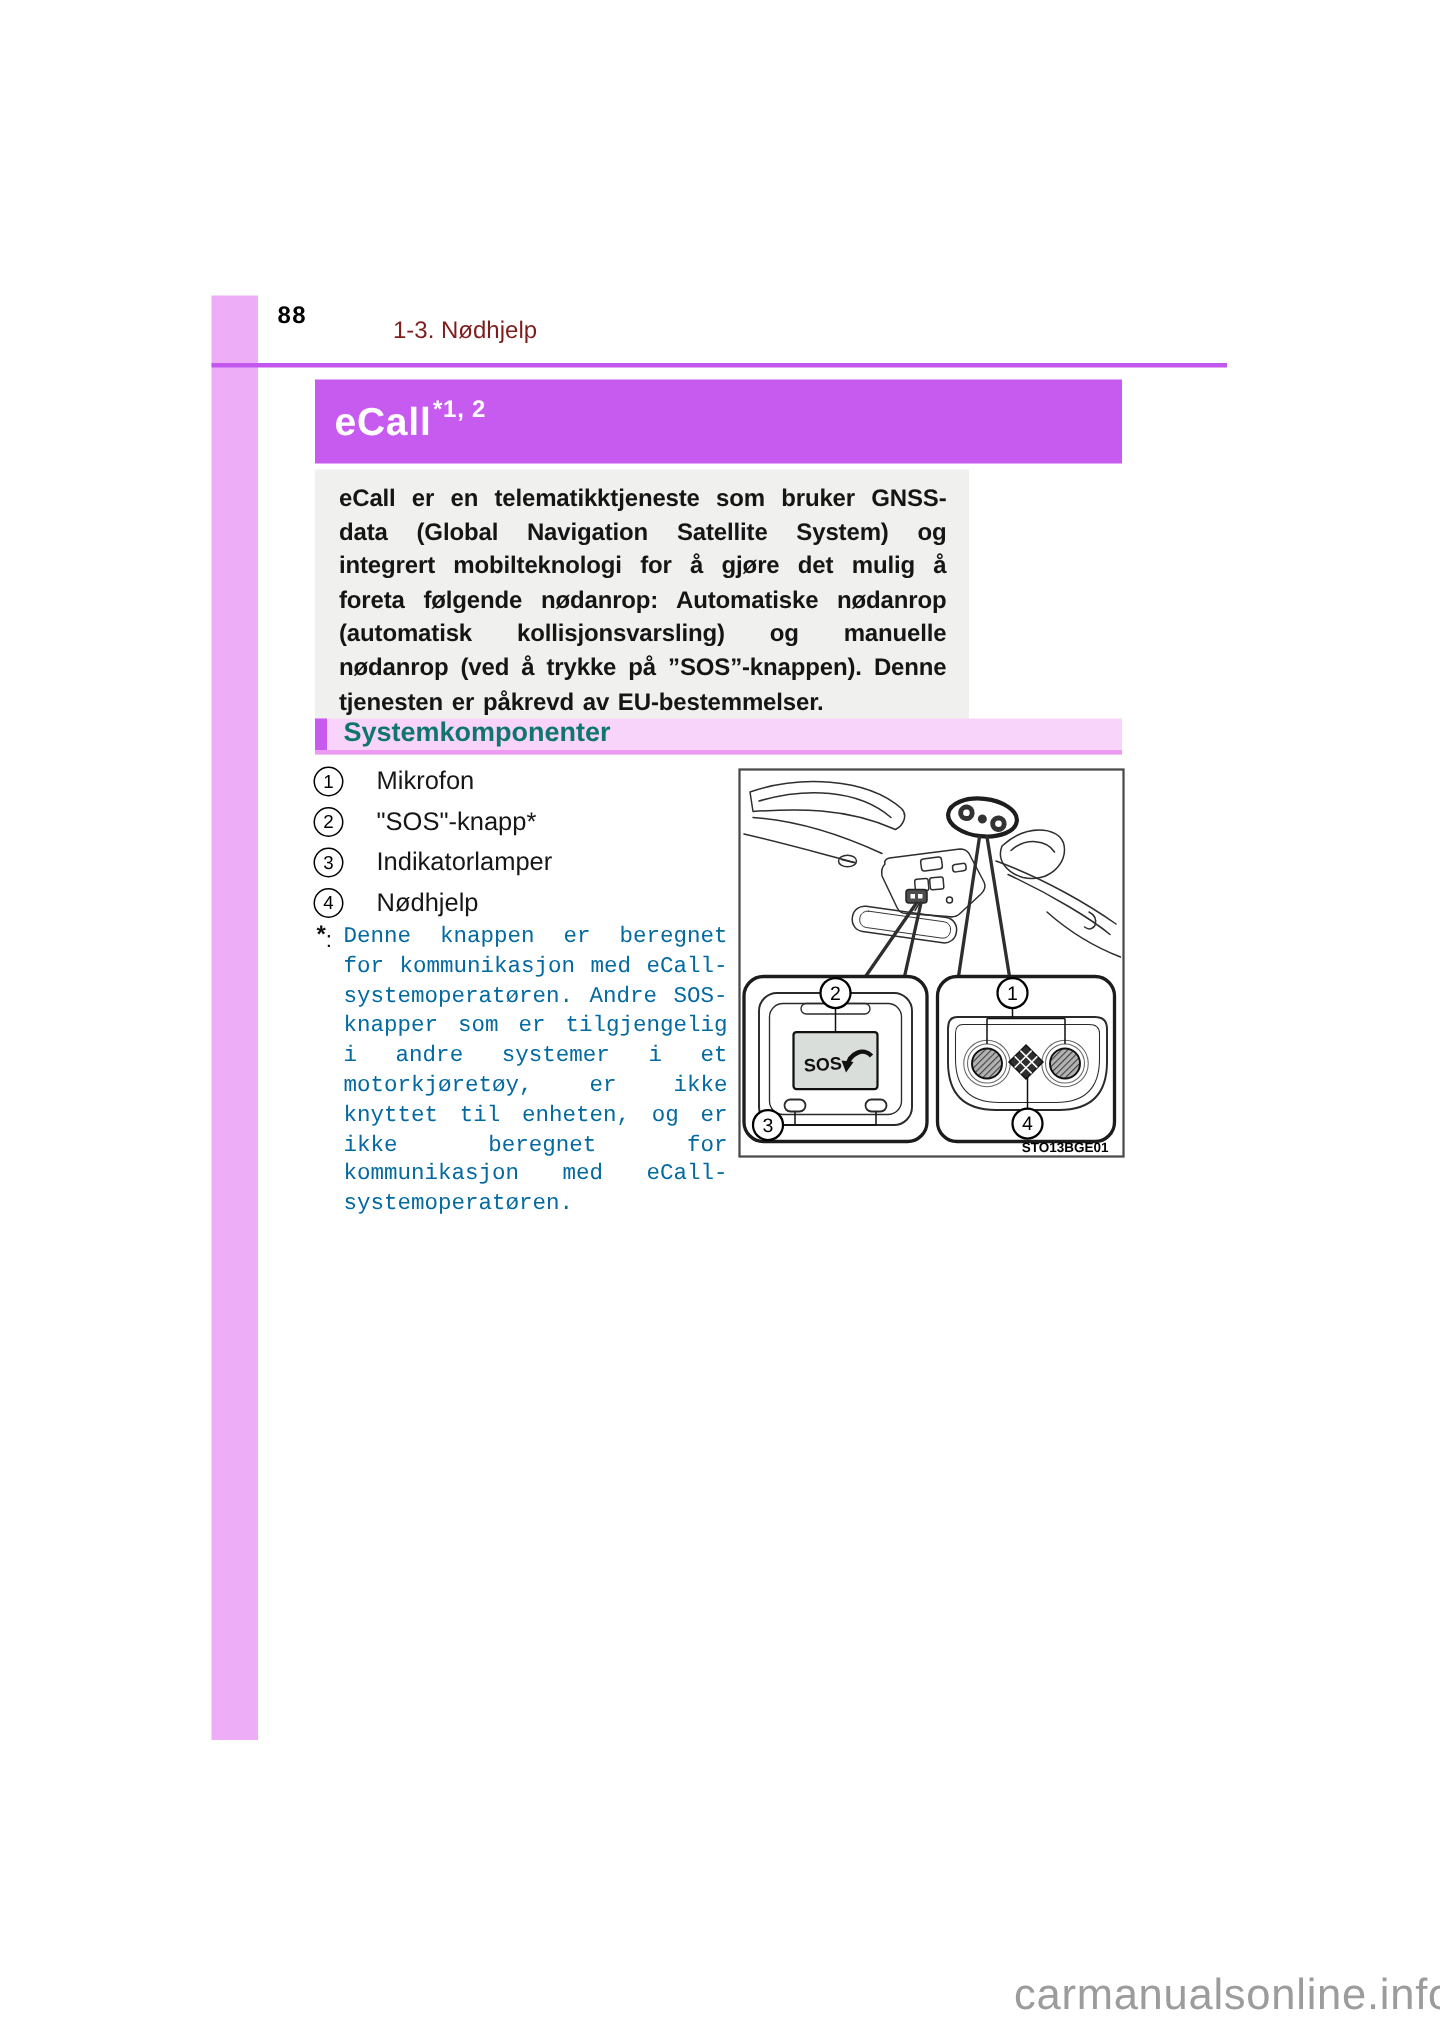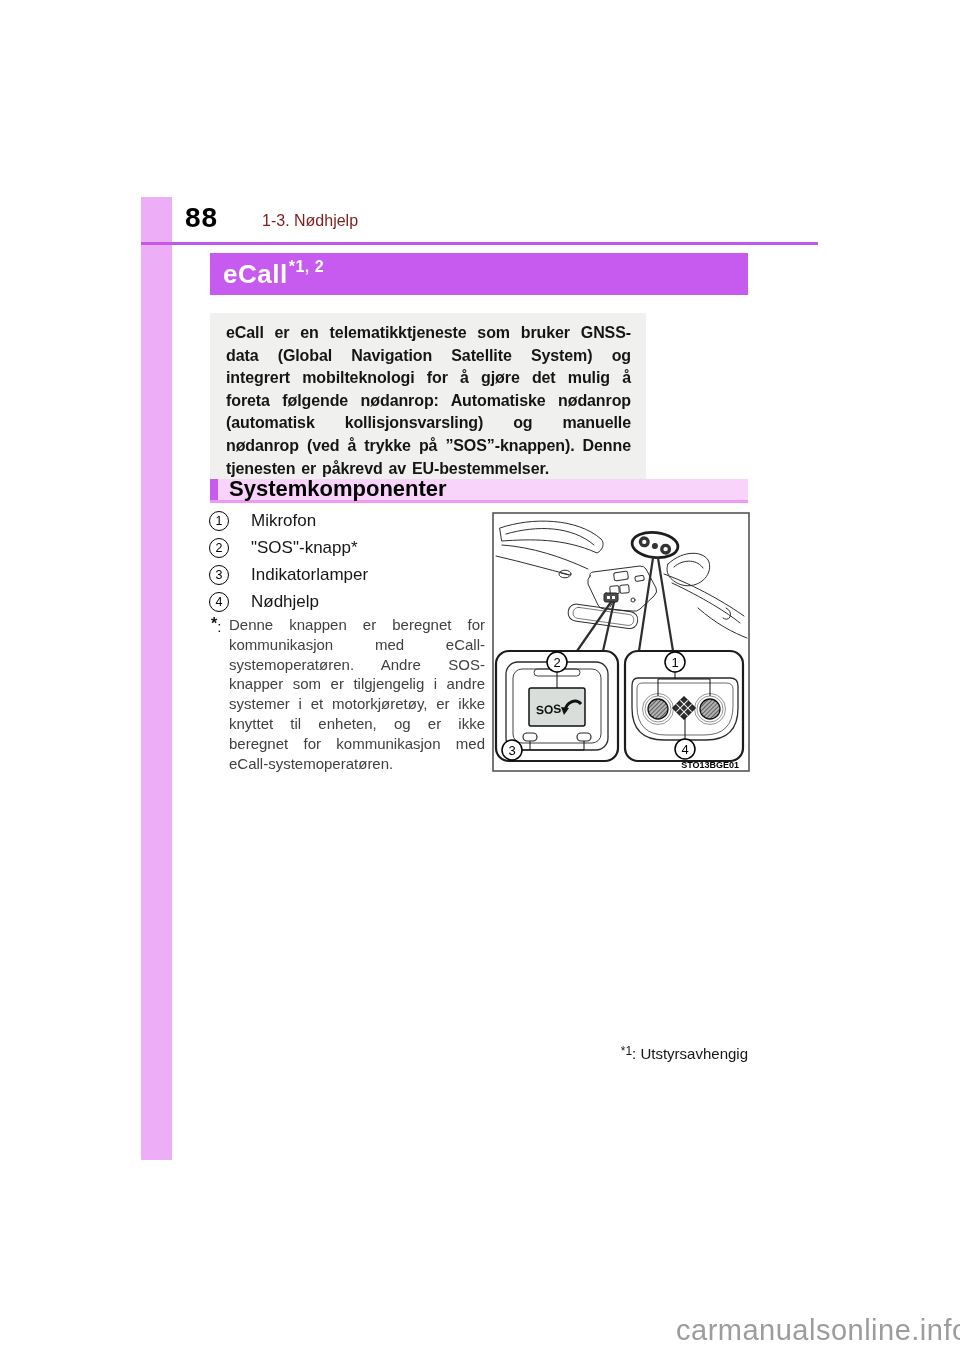--- a/index.html
+++ b/index.html
@@ -7,66 +7,66 @@
     width:960px;height:1358px;position:relative;background:#ffffff;
     font-family:"Liberation Sans","DejaVu Sans",sans-serif;color:#121212;
     overflow:hidden;
   }
   .abs{position:absolute;}
 
   
   #left-bar{left:141px;top:197px;width:31px;height:963px;background:#edaef7;}
 
   
-  #page-number{left:185px;top:202px;font-size:28px;font-weight:bold;letter-spacing:1px;color:#000;}
+  #page-number{left:185px;top:202px;font-size:16px;font-weight:bold;letter-spacing:1px;color:#000;}
   #section-header{left:262px;top:212px;font-size:16px;color:#7f1d1d;}
   #top-rule{left:141px;top:242px;width:677px;height:3px;background:#c257ee;}
 
   
   #title-bar{
-    left:210px;top:253px;width:538px;height:42px;background:#c75bef;
+    left:210px;top:253px;width:538px;height:56px;background:#c75bef;
     color:#ffffff;display:flex;align-items:center;padding-left:13px;box-sizing:border-box;
   }
   #title-bar .main{font-size:26px;font-weight:bold;letter-spacing:.5px;}
   #title-bar .sup{font-size:16px;font-weight:bold;position:relative;top:-7px;margin-left:1px;letter-spacing:.5px;}
 
   
   #intro-box{
     left:210px;top:313px;width:436px;box-sizing:border-box;
     background:#f0f0ee;padding:9px 15px 7px 16px;
     font-size:16px;font-weight:bold;line-height:22.6px;text-align:justify;
     color:#151515;word-spacing:1.5px;letter-spacing:-0.1px;
   }
 
   
   #sys-heading{
     left:210px;top:479px;width:538px;height:24px;box-sizing:border-box;
     background:#f8d3fa;border-bottom:3px solid #ee9af2;
     display:flex;align-items:center;
   }
   #sys-heading .edge{width:8px;height:21px;background:#c75bef;margin-right:11px;flex:none;}
-  #sys-heading .txt{font-size:22px;font-weight:bold;color:#000000;position:relative;top:-1px;}
+  #sys-heading .txt{font-size:18px;font-weight:bold;color:#0f766e;position:relative;top:-1px;}
 
   
   #components-list{left:209px;top:507px;width:300px;}
   .comp-item{display:flex;align-items:center;height:27px;}
   .num-circle{
     width:18px;height:18px;border:1.6px solid #000;border-radius:50%;
     display:flex;align-items:center;justify-content:center;
     font-size:12.5px;color:#000;flex:none;box-sizing:content-box;background:#fff;
   }
   .comp-label{margin-left:22px;font-size:17px;color:#161616;}
 
   
   #list-footnote{left:211px;top:615px;width:274px;}
   #list-footnote .marker{position:absolute;left:0;top:0;font-size:15px;}
   #list-footnote .star{font-weight:bold;font-size:16px;vertical-align:3px;}
   #list-footnote .fn-text{
     padding-left:18px;font-size:15px;line-height:19.8px;text-align:justify;
-    color:#404040;word-spacing:1px;
+    color:#0369a1;word-spacing:1px;font-family:Liberation Mono, monospace;
   }
 
   
   #diagram{left:492px;top:512px;width:258px;height:260px;}
 
   
   #legal-notes{right:212px;top:1040px;width:430px;text-align:right;font-size:15px;line-height:23px;color:#161616;}
   #legal-notes .sup{font-size:12px;vertical-align:4px;}
 
   
@@ -234,16 +234,15 @@
         <line x1="193" y1="227" x2="193" y2="206"></line>
       </g>
     <circle cx="193" cy="237" r="10" fill="#fff" stroke="#000" stroke-width="1.5"></circle>
     <text x="193" y="241.5" font-size="13" text-anchor="middle" fill="#000">4</text>
   </g>
 
   <text x="247" y="256" font-size="9" font-weight="bold" text-anchor="end" fill="#000">STO13BGE01</text>
 </svg>
 
 <div id="legal-notes" class="abs">
-  <div><span class="sup">*1</span><span>: Utstyrsavhengig</span></div>
 </div>
 
 <div id="watermark" class="abs">carmanualsonline.info</div>
 
 </body></html>

